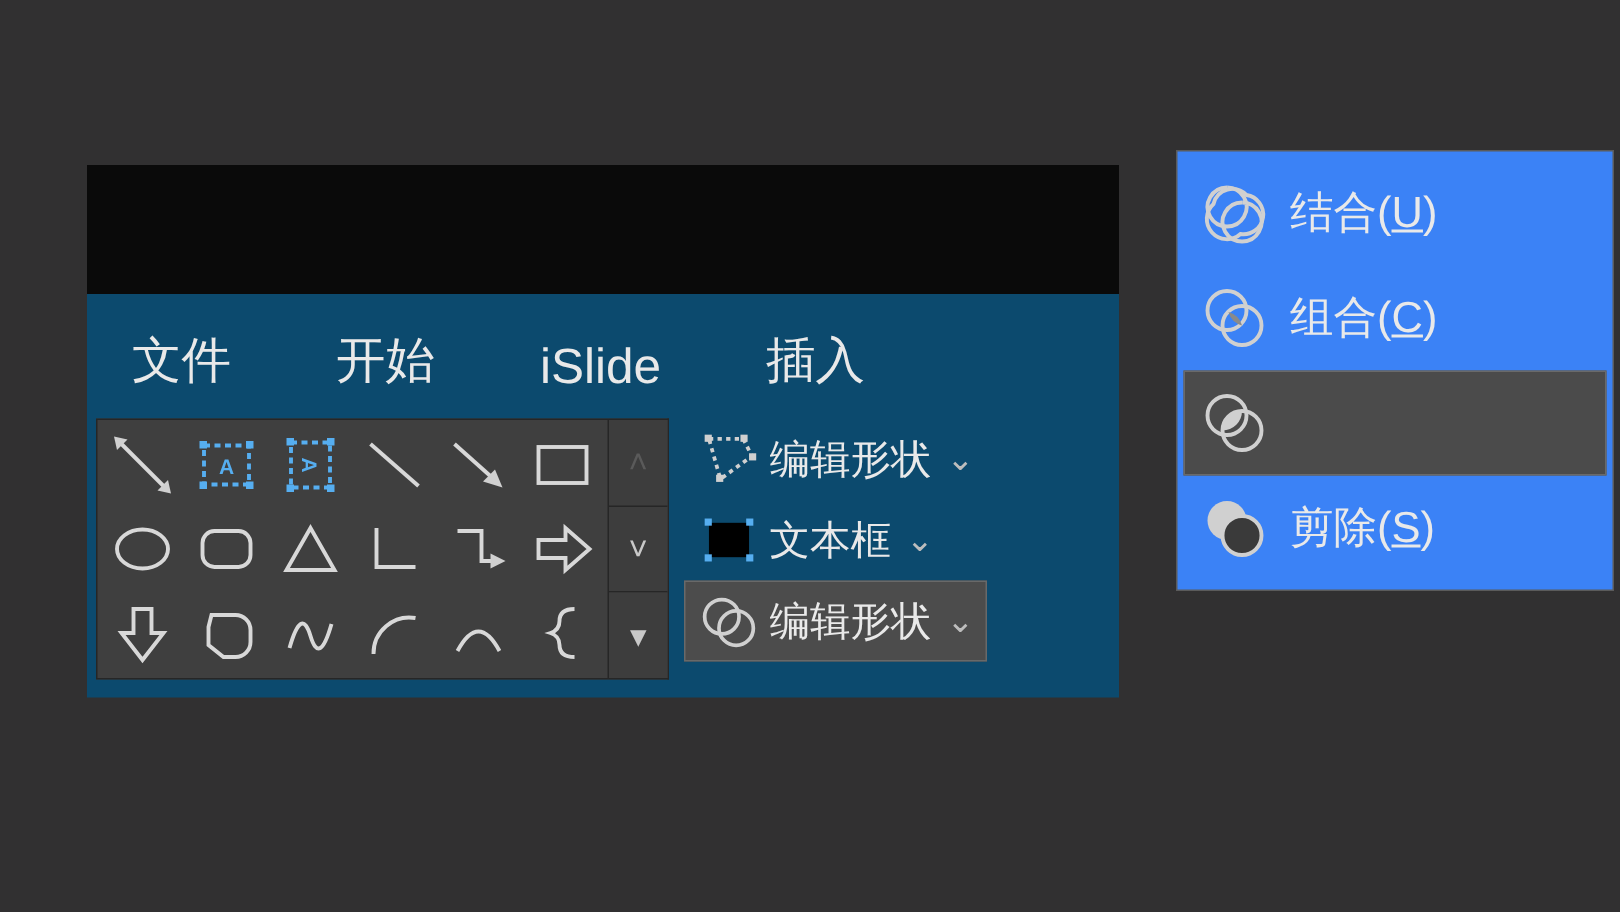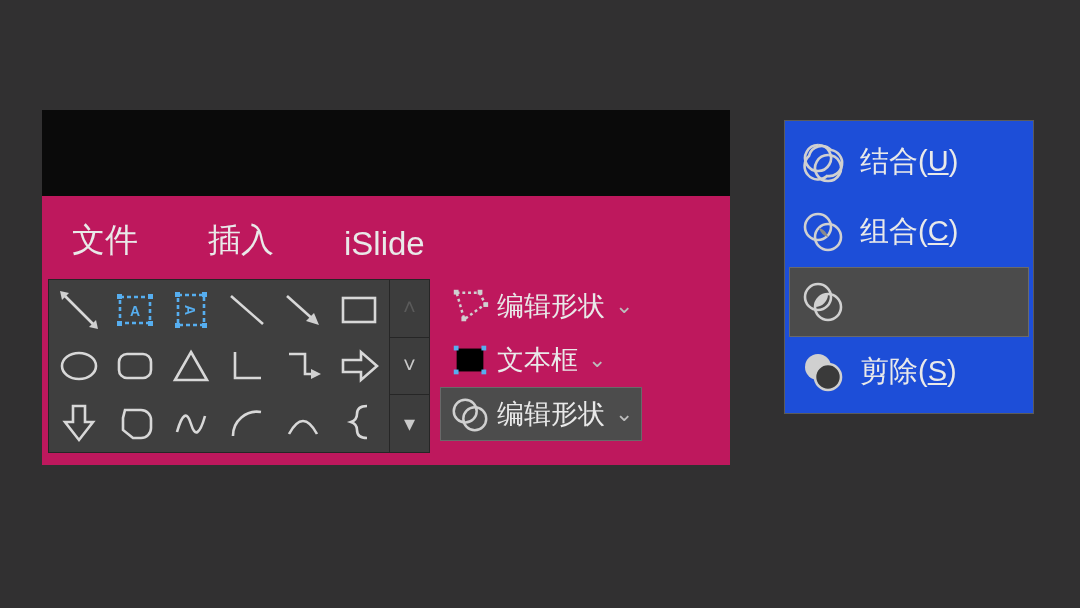--- a/index.html
+++ b/index.html
@@ -8,24 +8,24 @@
     height: 608px;
     background: #313031;
     font-family: "Microsoft YaHei", "SimHei", sans-serif;
     overflow: hidden;
     position: relative;
   }
 
   
   .ribbon {
     position: absolute;
-    left: 42px;
+    left: 58px;
     top: 110px;
     width: 688px;
-    background: #be185d;
+    background: #0c4a6e;
   }
   .ribbon-titlebar {
     height: 86px;
     background: #0a0a0a;
   }
   .ribbon-tabs {
     display: flex;
     align-items: flex-end;
     gap: 70px;
     padding: 22px 30px 10px 30px;
@@ -109,23 +109,23 @@
     background: #4c4c4c;
     border: 1px solid #696969;
   }
   .cmd .cmd-icon { width: 42px; height: 42px; display:flex; align-items:center; justify-content:center; }
   .cmd .chev { color: #bdbdbd; font-size: 22px; margin-left: 4px; }
 
   
   .menu {
     position: absolute;
     left: 784px;
-    top: 120px;
-    width: 250px;
-    background: #1d4ed8;
+    top: 100px;
+    width: 292px;
+    background: #3b82f6;
     border: 1px solid #5b5b5b;
     padding: 6px 4px;
   }
   .menu-item {
     display: flex;
     align-items: center;
     gap: 14px;
     height: 70px;
     padding: 0 10px;
     color: #e9e9e9;
@@ -145,22 +145,23 @@
   .st-fill-light { fill:#8a8a8a; stroke:none; }
 </style>
 </head>
 <body>
 
 <div class="ribbon">
   <div class="ribbon-titlebar"></div>
 
   <div class="ribbon-tabs">
     <span class="ribbon-tab">文件</span>
+    <span class="ribbon-tab">开始</span>
+    <span class="ribbon-tab">iSlide</span>
     <span class="ribbon-tab">插入</span>
-    <span class="ribbon-tab">iSlide</span>
   </div>
 
   <div class="ribbon-body">
 
     <div class="gallery-wrap">
       <div class="gallery">
 
         <div class="shape-cell">
           <svg viewBox="0 0 44 44">
               <line class="stroke" x1="6" y1="6" x2="38" y2="38"></line>

